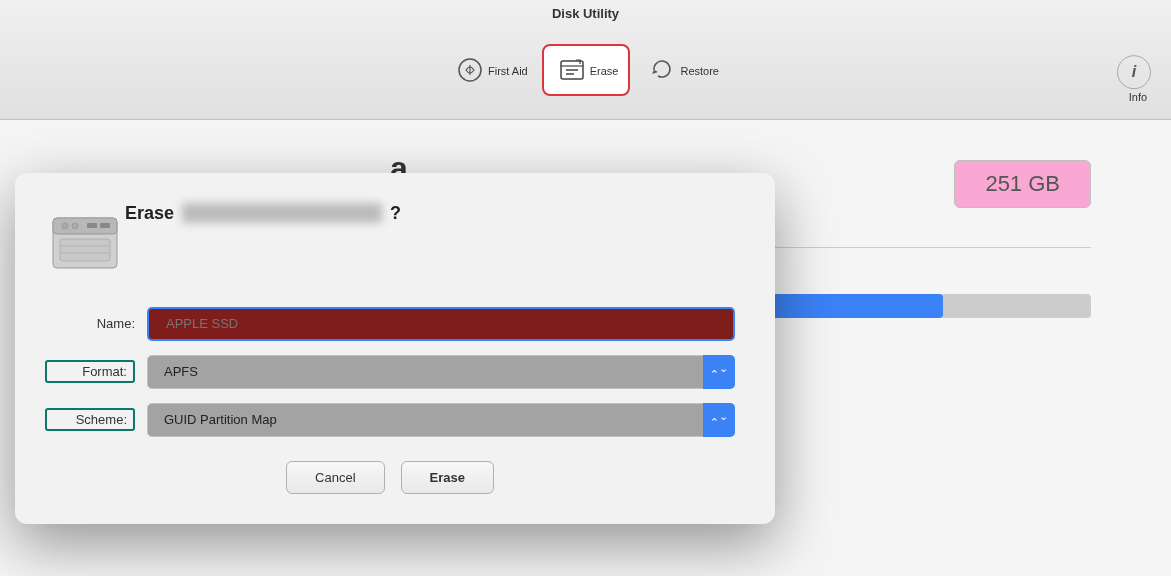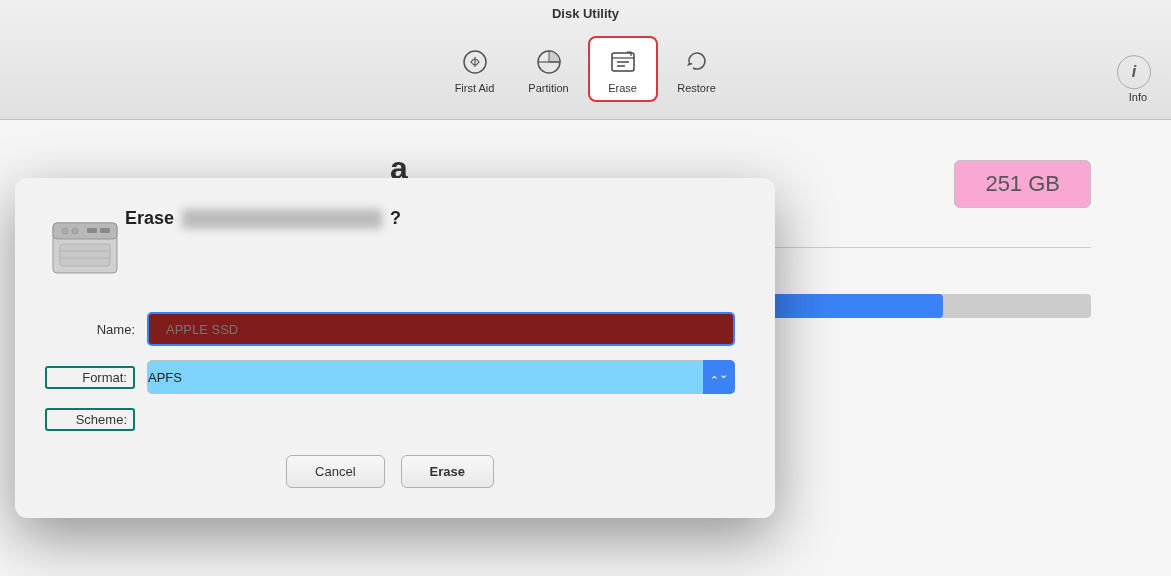--- a/index.html
+++ b/index.html
@@ -22,32 +22,32 @@
       flex-direction: column;
       align-items: center;
       padding-top: 6px;
       position: relative;
     }
 
     .title-bar-text {
       font-size: 13px;
       color: #333;
       font-weight: 600;
-      margin-bottom: 15px;
+      margin-bottom: 23px;
     }
 
     .toolbar {
       display: flex;
       align-items: center;
       gap: 4px;
     }
 
     .toolbar-btn {
       display: flex;
-      flex-direction: column;
+      flex-direction: row;
       align-items: center;
       padding: 6px 10px;
       border-radius: 8px;
       cursor: pointer;
       min-width: 70px;
       background: transparent;
       border: none;
     }
 
     .toolbar-btn.active {
@@ -276,22 +276,22 @@
     .select-wrap {
       flex: 1;
       position: relative;
     }
 
     .custom-select {
       width: 100%;
       height: 34px;
       border: 1px solid #c0c0c0;
       border-radius: 5px;
-      background: #7dd3fc;
-      padding: 0 36px 0 0;
+      background: #a3a3a3;
+      padding: 0 36px 0 16px;
       font-size: 13px;
       color: #222;
       appearance: none;
       cursor: pointer;
     }
 
     .select-arrow {
       position: absolute;
       right: 0;
       top: 0;
@@ -403,30 +403,20 @@
       <div class="icon-wrap">
         <svg class="icon-svg" viewBox="0 0 28 28">
           <circle cx="14" cy="14" r="11" stroke="#555" stroke-width="1.5" fill="none"></circle>
           <path d="M10 14 Q14 8 18 14 Q14 20 10 14Z" stroke="#555" fill="none" stroke-width="1.2"></path>
           <line x1="14" y1="9" x2="14" y2="19" stroke="#555" stroke-width="1.2"></line>
         </svg>
       </div>
       <span class="btn-label">First Aid</span>
     </button>
 
-    <button class="toolbar-btn">
-      <div class="icon-wrap">
-        <svg class="icon-svg" viewBox="0 0 28 28">
-          <circle cx="14" cy="14" r="11" stroke="#555" stroke-width="1.5" fill="none"></circle>
-          <path d="M14 3 A11 11 0 0 1 25 14 L14 14 Z" fill="#ccc" stroke="#555" stroke-width="1"></path>
-          <line x1="3" y1="14" x2="25" y2="14" stroke="#555" stroke-width="1.2"></line>
-        </svg>
-      </div>
-      <span class="btn-label">Partition</span>
-    </button>
 
     <button class="toolbar-btn active">
       <div class="icon-wrap">
         <svg class="icon-svg" viewBox="0 0 28 28">
           <rect x="3" y="5" width="22" height="18" rx="2" stroke="#444" stroke-width="1.5" fill="none"></rect>
           <line x1="3" y1="10" x2="25" y2="10" stroke="#444" stroke-width="1.2"></line>
           <line x1="8" y1="14" x2="20" y2="14" stroke="#444" stroke-width="1.5"></line>
           <line x1="8" y1="18" x2="16" y2="18" stroke="#444" stroke-width="1.5"></line>
           <path d="M18 4 L22 4 L22 8" stroke="#444" stroke-width="1.2" fill="none"></path>
         </svg>
@@ -519,20 +509,28 @@
               <option>ExFAT</option>
               <option>MS-DOS (FAT)</option>
               <option>Free Space</option>
             </select>
             <div class="select-arrow"></div>
           </div>
         </div>
 
         <div class="form-row">
           <span class="form-label highlighted">Scheme:</span>
+          <div class="select-wrap">
+            <select class="custom-select">
+              <option>GUID Partition Map</option>
+              <option>Master Boot Record</option>
+              <option>Apple Partition Map</option>
+            </select>
+            <div class="select-arrow"></div>
+          </div>
         </div>
 
       </div>
 
       <div class="modal-footer">
         <button class="btn-cancel">Cancel</button>
         <button class="btn-erase">Erase</button>
       </div>
 
     </div>

